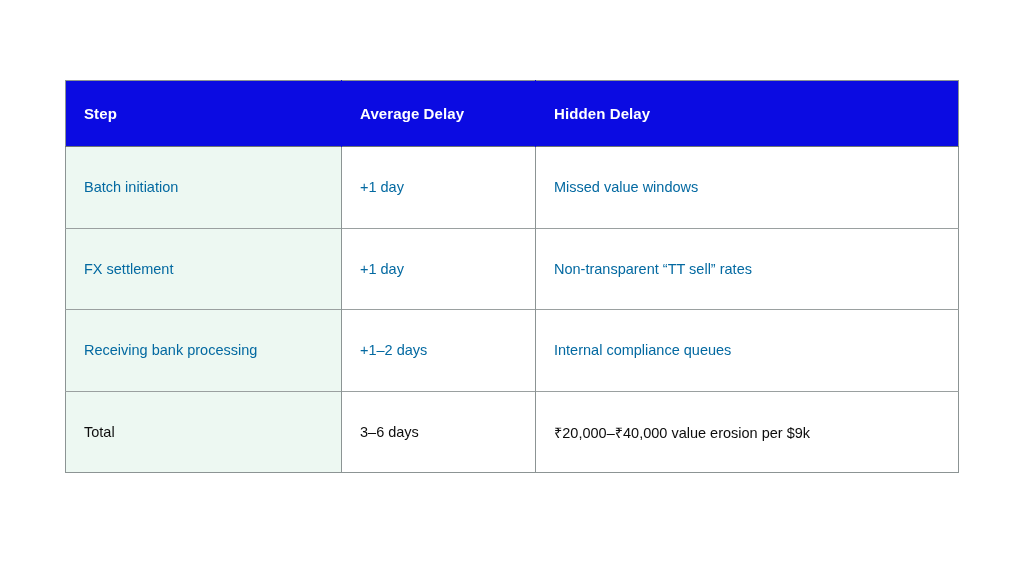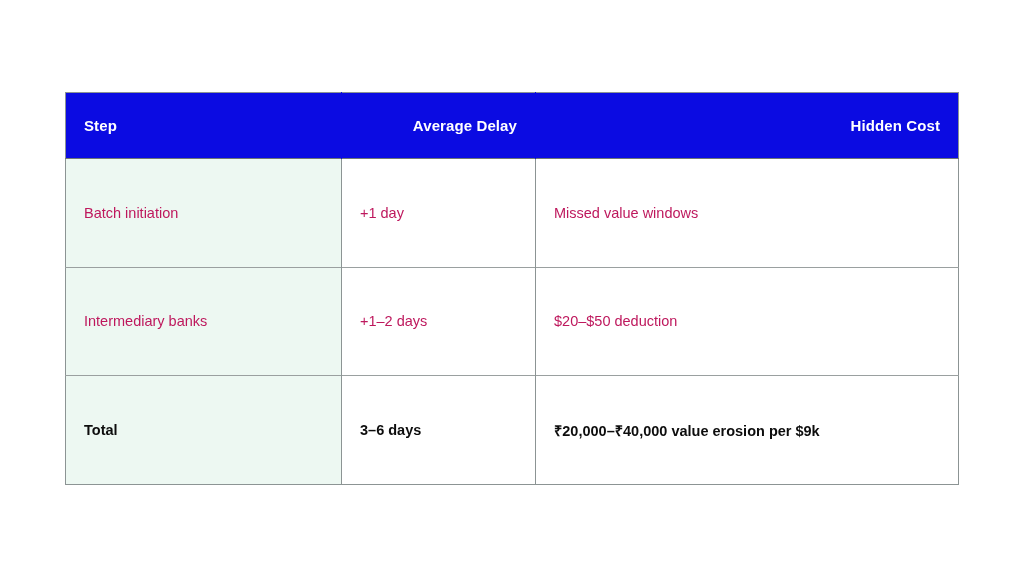--- a/index.html
+++ b/index.html
@@ -11,21 +11,21 @@
     height: 576px;
     background: #ffffff;
     font-family: "Liberation Sans", sans-serif;
     color: #1a1a1a;
     overflow: hidden;
   }
 
   #table-wrap {
     position: absolute;
     left: 65px;
-    top: 92px;
+    top: 80px;
     width: 893px;
     height: 393px;
     box-sizing: border-box;
   }
 
   table.cost-table {
     width: 893px;
     height: 393px;
     border-collapse: collapse;
     table-layout: fixed;
@@ -45,84 +45,89 @@
     height: 66px;
     padding: 0 18px;
     border: 0;
     box-sizing: border-box;
   }
   thead th.th-step {
     text-align: left;
   }
   thead th.th-delay,
   thead th.th-hidden-cost {
-    text-align: right;
+    text-align: left;
     margin-top: 12px;
   }
   thead th.th-delay,
   thead th.th-hidden-cost {
     border-left: 1px solid #0b0be2;
   }
 
   tbody td {
     height: 65px;
     font-size: 14.5px;
     font-weight: normal;
-    color: #be185d;
+    color: #0369a1;
     border-top: 1px solid #9aa0a0;
     border-left: 1px solid #8c9494;
     padding: 0 18px;
     box-sizing: border-box;
     background: #ffffff;
     vertical-align: middle;
   }
   tbody tr:first-child td {
     border-top: 1px solid #6e7676;
   }
   tbody td.cell-step {
     background: #edf8f2;
     text-align: left;
     border-left: 0;
   }
   tbody td.cell-delay,
   tbody td.cell-hidden-cost {
   }
 
   tbody tr.total-row td {
-    font-weight: bold;
+    font-weight: normal;
     color: #0d0d0d;
   }
 </style>
 </head>
 <body>
 
 <div id="table-wrap">
   <table class="cost-table">
     <colgroup>
       <col class="col-step">
       <col class="col-delay">
       <col class="col-hidden-cost">
     </colgroup>
     <thead>
       <tr>
         <th class="th-step">Step</th>
         <th class="th-delay">Average Delay</th>
-        <th class="th-hidden-cost">Hidden Cost</th>
+        <th class="th-hidden-cost">Hidden Delay</th>
       </tr>
     </thead>
     <tbody>
       <tr>
         <td class="cell-step">Batch initiation</td>
         <td class="cell-delay">+1 day</td>
         <td class="cell-hidden-cost">Missed value windows</td>
       </tr>
       <tr>
-        <td class="cell-step">Intermediary banks</td>
+        <td class="cell-step">FX settlement</td>
+        <td class="cell-delay">+1 day</td>
+        <td class="cell-hidden-cost">Non-transparent “TT sell” rates</td>
+      </tr>
+      <tr>
+        <td class="cell-step">Receiving bank processing</td>
         <td class="cell-delay">+1–2 days</td>
-        <td class="cell-hidden-cost">$20–$50 deduction</td>
+        <td class="cell-hidden-cost">Internal compliance queues</td>
       </tr>
       <tr class="total-row">
         <td class="cell-step">Total</td>
         <td class="cell-delay">3–6 days</td>
         <td class="cell-hidden-cost">₹20,000–₹40,000 value erosion per $9k</td>
       </tr>
     </tbody>
   </table>
 </div>
 

